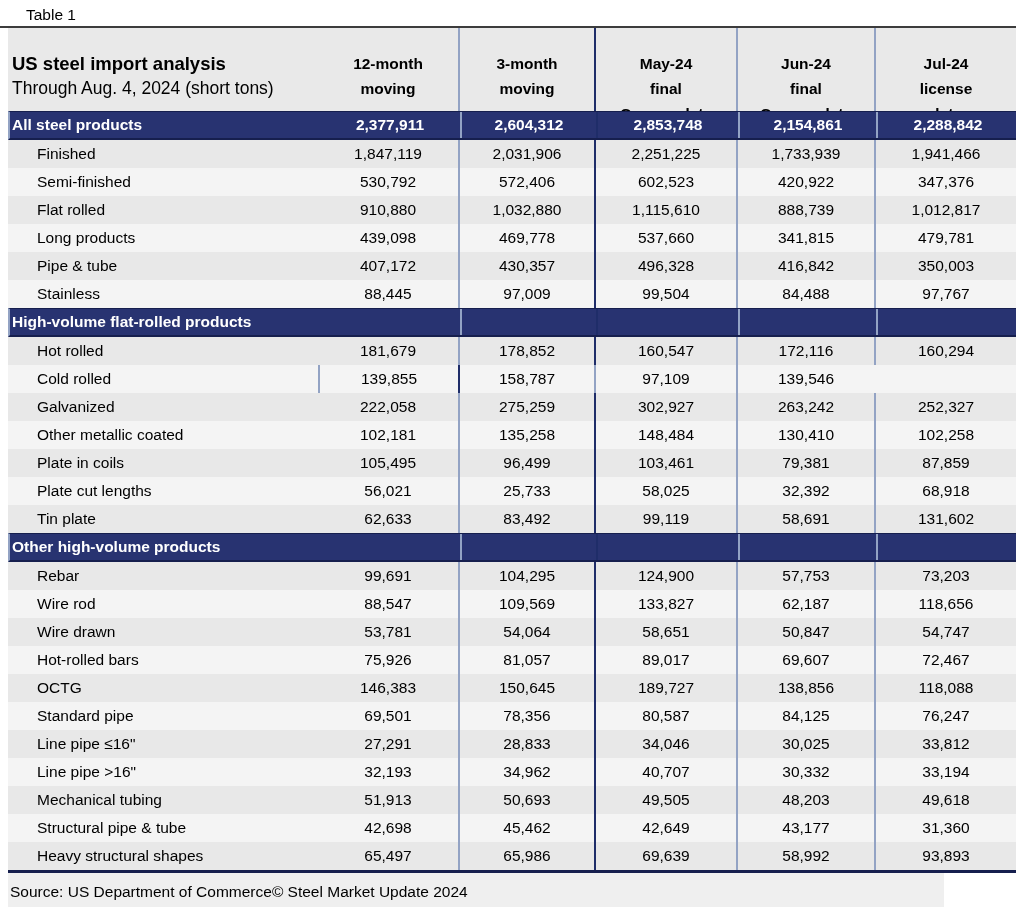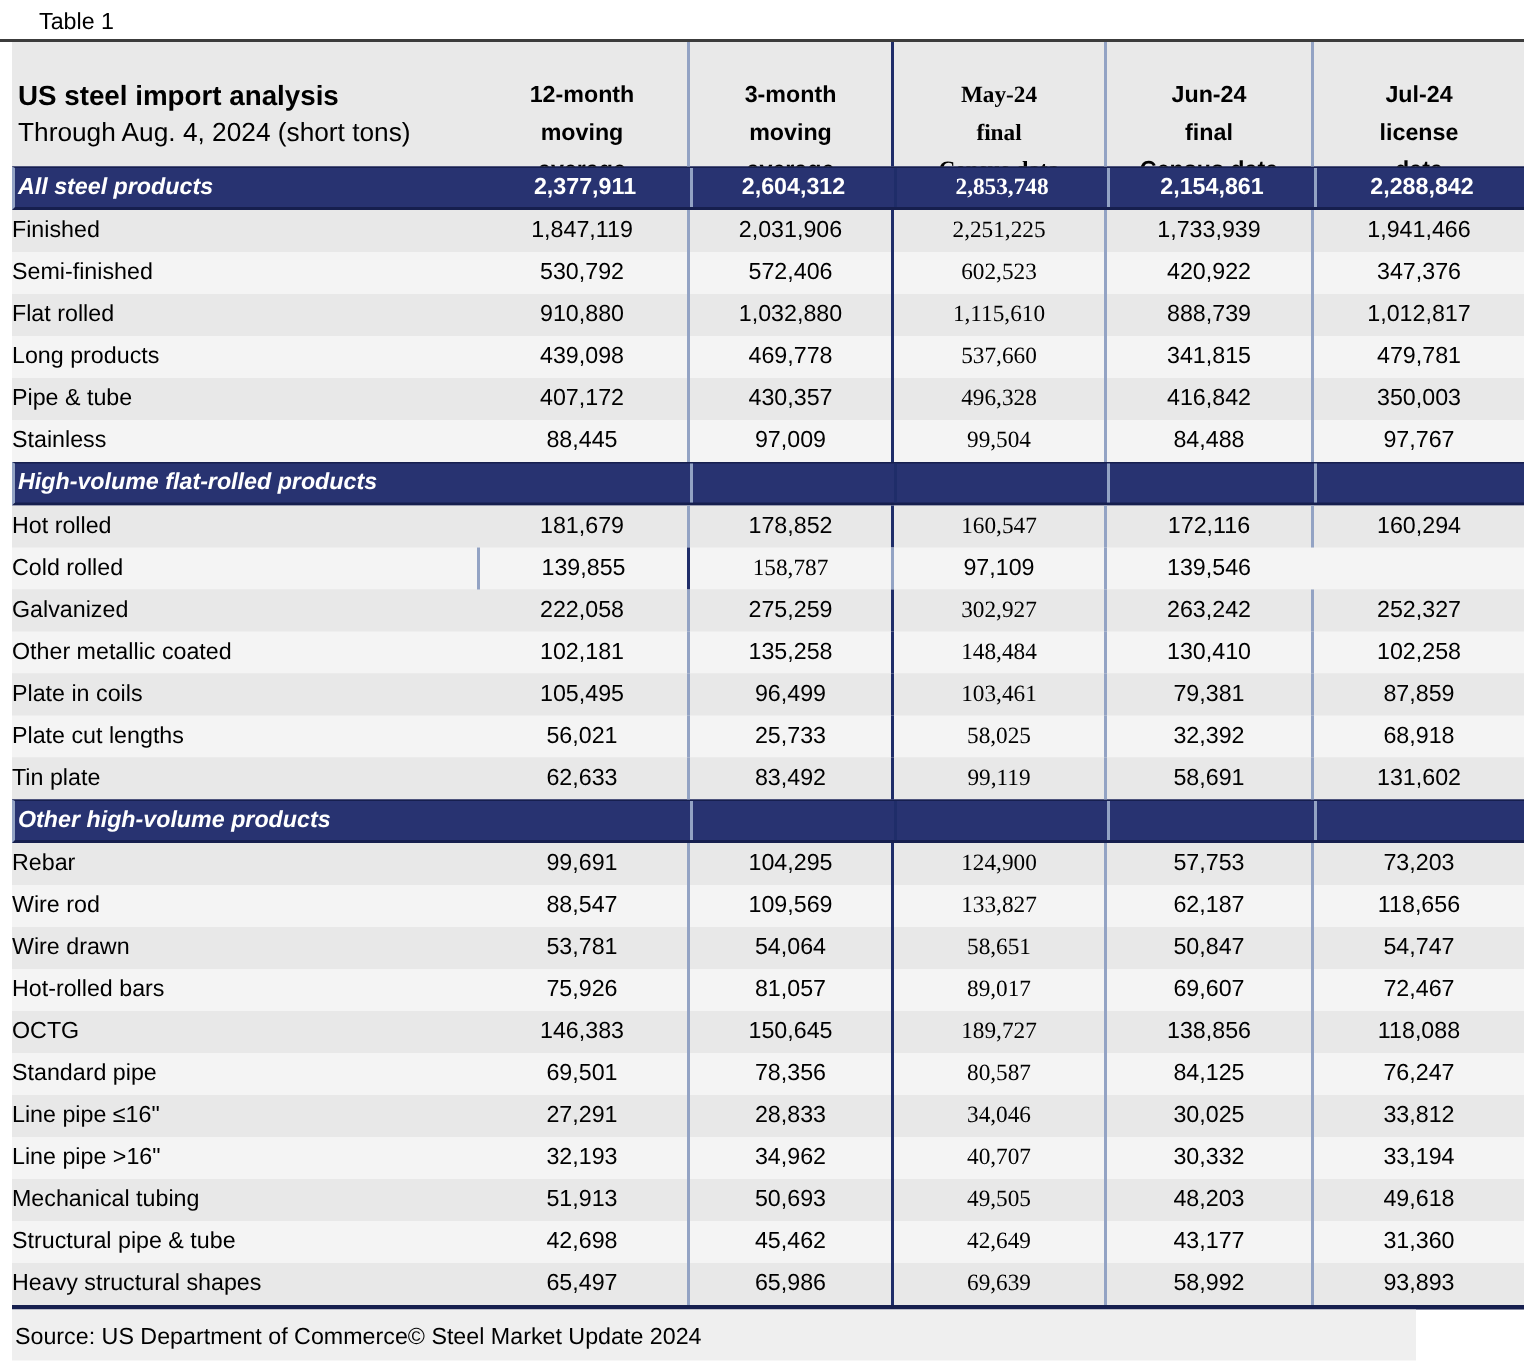--- a/index.html
+++ b/index.html
@@ -28,44 +28,44 @@
     border-bottom: 3px solid var(--band-border, #161f4e);
   }
   .row {
     display: grid;
     grid-template-columns: 310px 140px 136px 142px 138px 142px;
   }
   .cell { overflow: hidden; white-space: nowrap; }
   .num { text-align: center; }
   
   .c2, .c4, .c5 { border-left: 2px solid var(--separator-light, #93a3c4); }
-  .c3 { border-left: 2px solid var(--separator-dark, #1f2d69); font-family: Liberation Serif, serif; }
+  .c3 { border-left: 2px solid var(--separator-dark, #1f2d69); }
   
   .thead { height: 83px; }
   .thead .label-cell { padding: 25px 0 0 4px; }
   .title { font-size: 18.5px; font-weight: bold; }
   .subtitle { font-size: 17.5px; margin-top: 3px; }
   .hcell { font-weight: bold; font-size: 15.5px; padding-top: 23px; }
   .hline { line-height: 25px; }
   
   .band {
     background: var(--section-band, #283371);
     color: #fff;
     font-weight: bold;
     height: 29px;
     line-height: 26px;
     border-top: 1px solid var(--band-border, #161f4e);
     border-bottom: 2px solid var(--band-border, #161f4e);
     border-left: 2px solid var(--separator-light, #93a3c4);
   }
-  .band .label-cell { padding-left: 2px; font-size: 15.5px; font-style: italic; }
+  .band .label-cell { padding-left: 2px; font-size: 15.5px; }
   .band .num { font-size: 15.5px; }
   
   .drow { height: 28px; line-height: 28px; font-size: 15.5px; }
-  .drow .label-cell { }
+  .drow .label-cell { padding-left: 29px; }
   .shade-a { background: var(--stripe-dark, #e8e8e8); }
   .shade-b { background: var(--stripe-light, #f4f4f4); }
   
   .footer {
     margin-left: 8px;
     width: 936px;
     height: 34px;
     background: var(--footer-bg, #efefef);
     display: flex;
     justify-content: flex-start;

